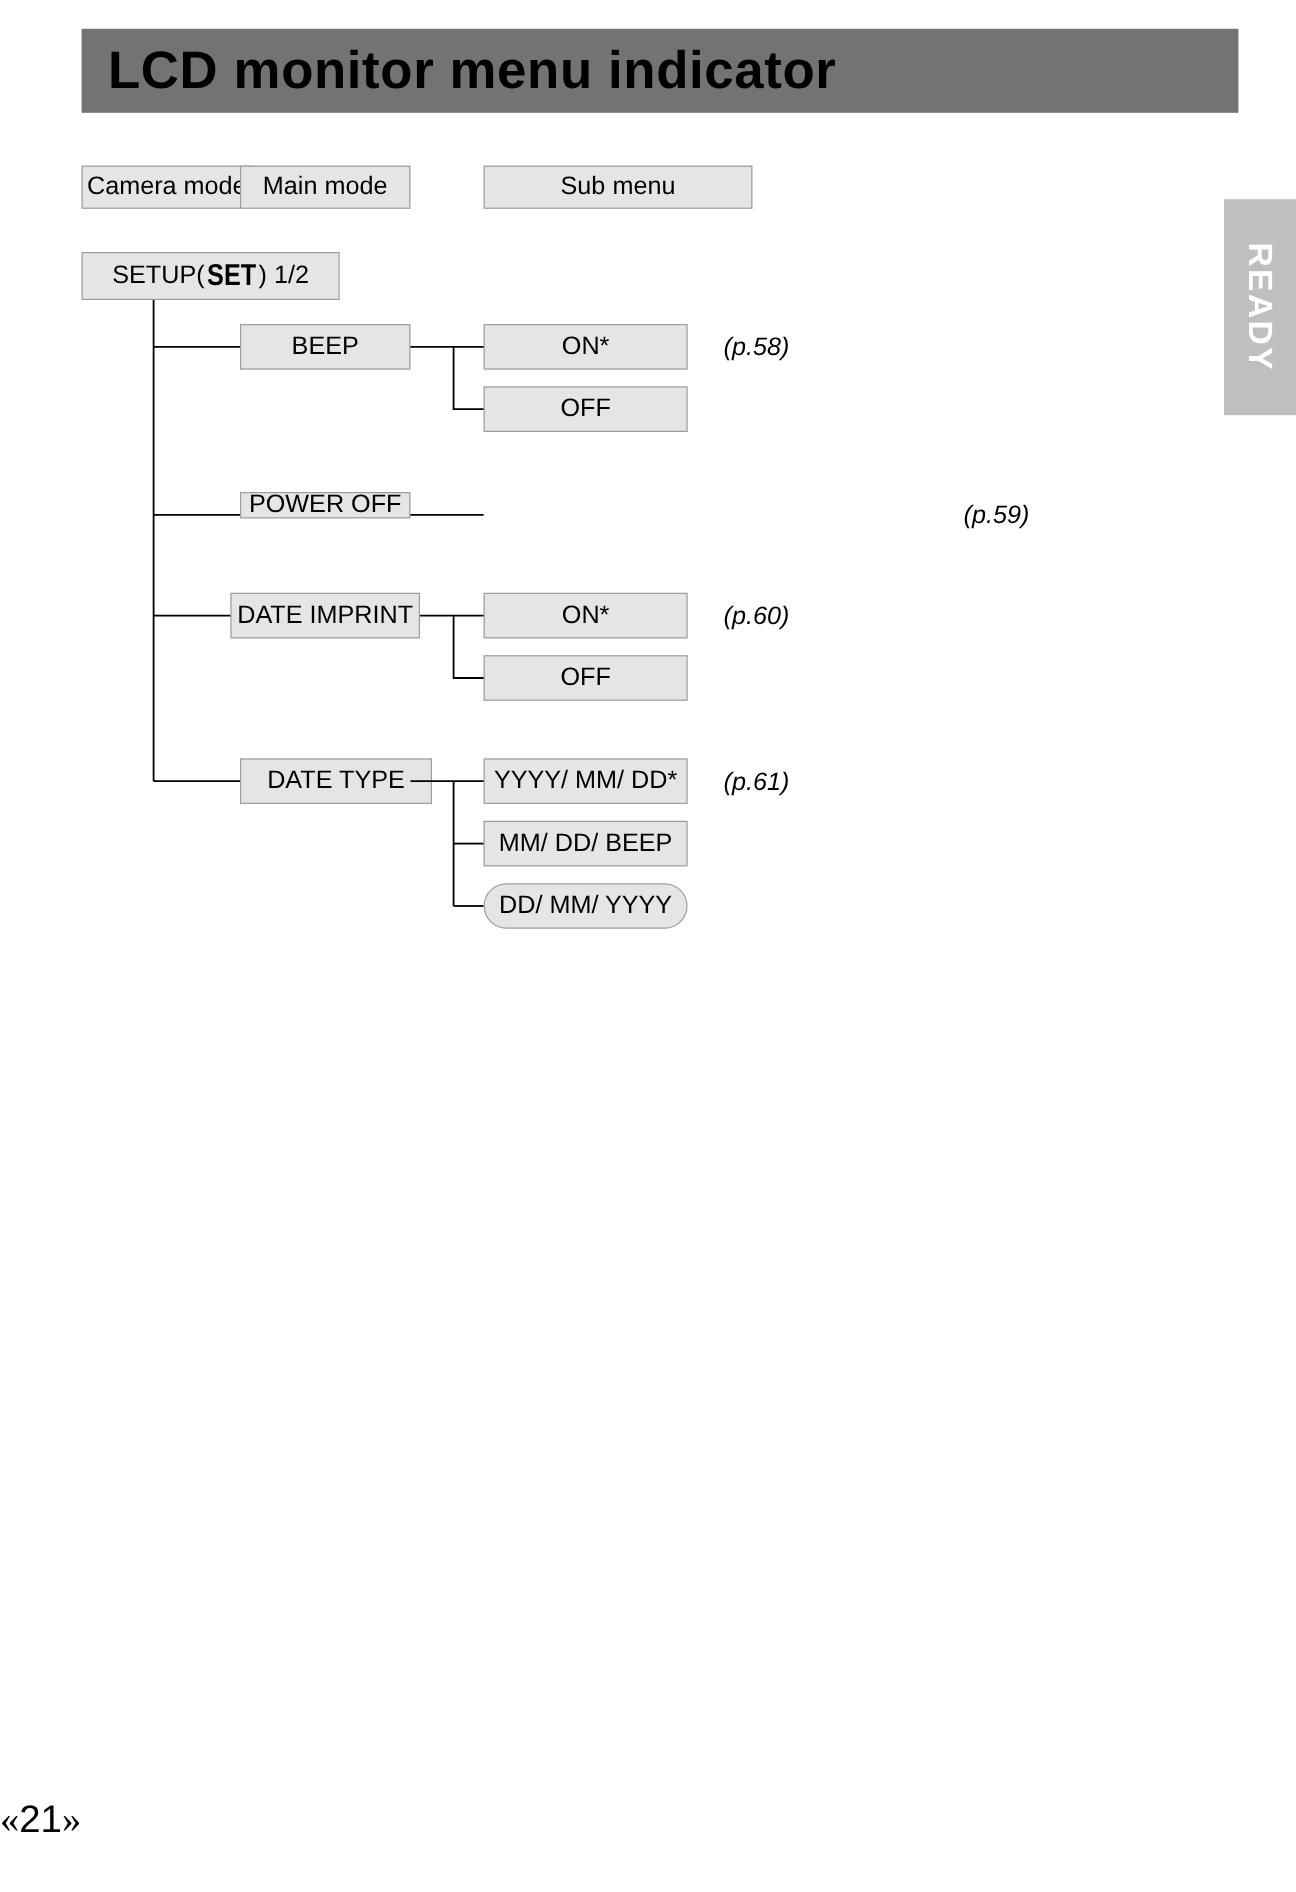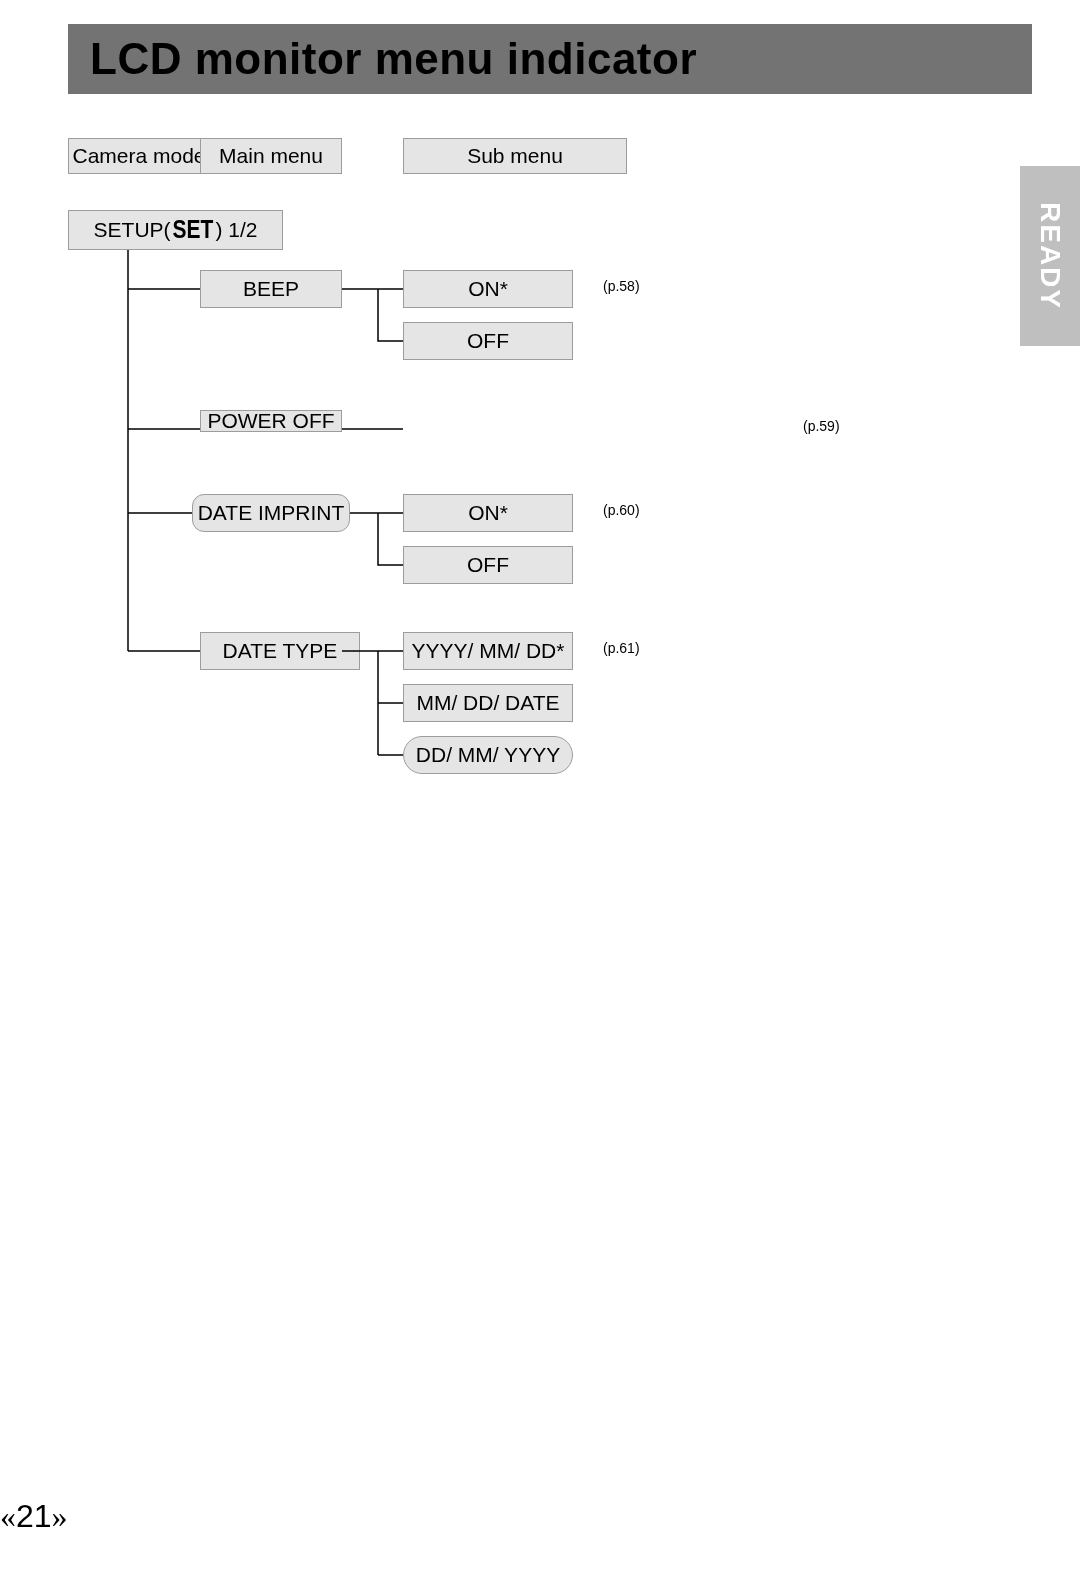--- a/index.html
+++ b/index.html
@@ -64,21 +64,22 @@
     align-items: center;
     justify-content: center;
     white-space: nowrap;
     box-sizing: border-box;
   }
   .header-box {
     height: 36px;
   }
   .pageref {
     position: absolute;
-    font-size: 14px;
+    font-size: 21px;
+    font-style: italic;
   }
   .page-number {
     position: absolute;
     bottom: 42px;
     left: 0;
     right: 48px;
     text-align: left;
     font-size: 32px;
   }
   .page-number .bracket {
@@ -106,45 +107,45 @@
   <h1>LCD monitor menu indicator</h1>
 </div>
 
 <div class="side-tab">
   <span>READY</span>
 </div>
 
 <div class="diagram">
 
   <div class="box header-box" style="left:0px; top:8px; width:142px;">Camera mode</div>
-  <div class="box header-box" style="left:132px; top:8px; width:142px;">Main menu</div>
+  <div class="box header-box" style="left:132px; top:8px; width:142px;">Main mode</div>
   <div class="box header-box" style="left:335px; top:8px; width:224px;">Sub menu</div>
 
   <div class="box" style="left:0px; top:80px; width:215px; height:40px;">
     <span>SETUP(</span>
     <span class="set-icon">SET</span>
     <span>) 1/2</span>
   </div>
 
   <div class="box" style="left:132px; top:140px; width:142px; height:38px;">BEEP</div>
   <div class="box" style="left:335px; top:140px; width:170px; height:38px;">ON*</div>
   <div class="box" style="left:335px; top:192px; width:170px; height:38px;">OFF</div>
   <div class="pageref" style="left:535px; top:148px;">(p.58)</div>
 
   <div class="box" style="left:132px; top:280px; width:142px; height:22px;">POWER OFF</div>
   <div class="pageref" style="left:735px; top:288px;">(p.59)</div>
 
-  <div class="box" style="left:124px; top:364px; width:158px; height:38px;border-radius:12px;">DATE IMPRINT</div>
+  <div class="box" style="left:124px; top:364px; width:158px; height:38px;">DATE IMPRINT</div>
   <div class="box" style="left:335px; top:364px; width:170px; height:38px;">ON*</div>
   <div class="box" style="left:335px; top:416px; width:170px; height:38px;">OFF</div>
   <div class="pageref" style="left:535px; top:372px;">(p.60)</div>
 
   <div class="box" style="left:132px; top:502px; width:160px; height:38px;text-align:right;">DATE TYPE</div>
   <div class="box" style="left:335px; top:502px; width:170px; height:38px;">YYYY/ MM/ DD*</div>
-  <div class="box" style="left:335px; top:554px; width:170px; height:38px;">MM/ DD/ DATE</div>
+  <div class="box" style="left:335px; top:554px; width:170px; height:38px;">MM/ DD/ BEEP</div>
   <div class="box" style="left:335px; top:606px; width:170px; height:38px;border-radius:19px;">DD/ MM/ YYYY</div>
   <div class="pageref" style="left:535px; top:510px;">(p.61)</div>
 
   <svg class="line" style="left:0;top:0;width:900px;height:700px;">
 
     <path d="M 60 120 L 60 521"></path>
 
     <path d="M 60 159 L 132 159"></path>
     <path d="M 60 299 L 132 299"></path>
     <path d="M 60 383 L 124 383"></path>

